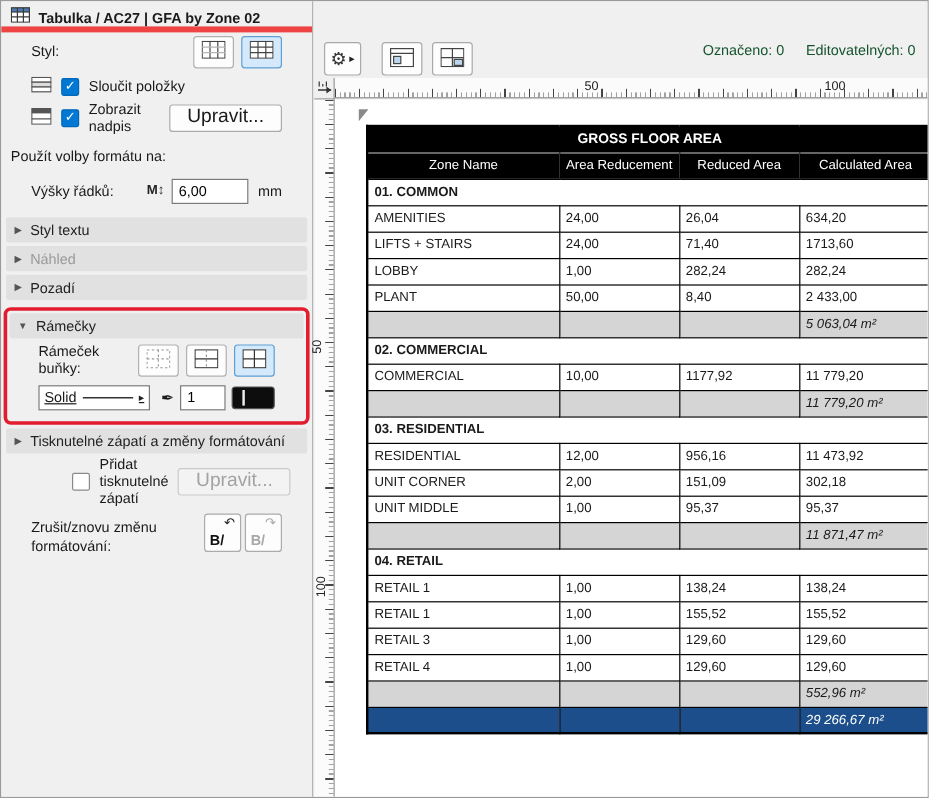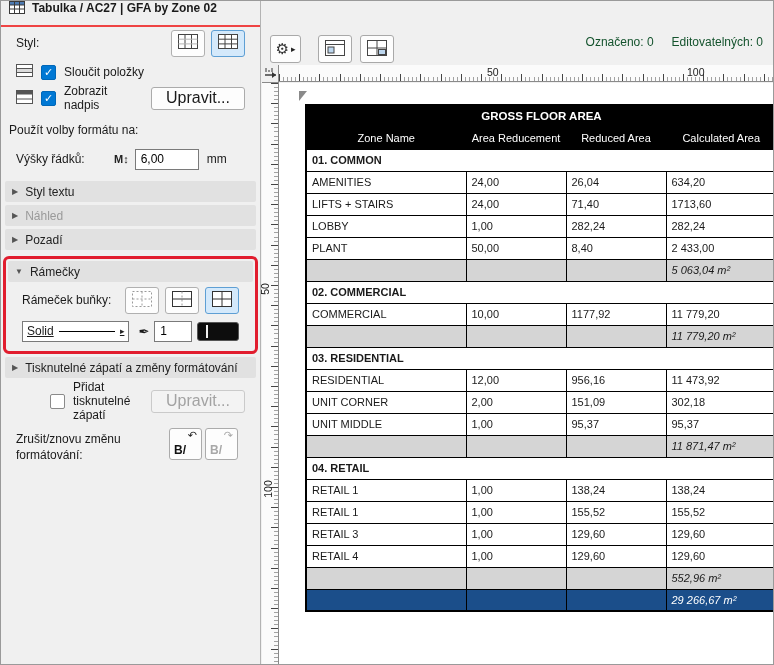--- a/index.html
+++ b/index.html
@@ -2,22 +2,22 @@
 <html><head>
 <meta charset="utf-8">
 <style>
   * { box-sizing: border-box; margin: 0; padding: 0; }
   html,body { width:774px; height:665px; }
   body { font-family:"Liberation Sans", sans-serif; font-size:12px; color:#1a1a1a; }
   .app { position:relative; width:774px; height:665px; background:#f0f0f0; border:1px solid #9a9a9a; overflow:hidden; }
 
   
   .left-panel { position:absolute; left:0; top:0; width:260px; height:100%; background:#f0f0f0; border-right:1px solid #b3b3b3; }
-  .title-bar { display:flex; align-items:flex-start; gap:7px; height:26px; padding:0 8px; font-weight:bold; border-bottom:2px solid #ef4444; }
-  .row { display:flex; align-items:center; padding:0 15px; }
+  .title-bar { display:flex; align-items:flex-end; gap:7px; height:26px; padding:0 8px; font-weight:bold; border-bottom:5px solid #ef4444; }
+  .row { display:flex; align-items:center; padding:0 25px; }
   .styl-row { height:32px; }
   .styl-row .lbl { flex:1; }
   .tog { width:34px; height:27px; border:1px solid #b0b0b0; background:#fdfdfd; border-radius:3px; display:flex; align-items:center; justify-content:center; margin-left:6px; }
   .tog.selected { background:#d4e9fb; border-color:#5e9fd4; }
   .check-row { height:26px; gap:8px; }
   .checkbox { width:15px; height:15px; border-radius:2px; display:flex; align-items:center; justify-content:center; font-size:11px; line-height:1; flex:0 0 auto; }
   .checkbox.checked { background:#0078d4; border:1px solid #0067b8; color:#fff; }
   .checkbox.unchecked { background:#fff; border:1px solid #8a8a8a; color:transparent; }
   .btn { height:23px; padding:0 14px; border:1px solid #ababab; background:#fdfdfd; border-radius:3px; font-size:16px; color:#1a1a1a; }
   .btn.disabled { color:#a3a3a3; background:#f3f3f3; border-color:#cacaca; }

